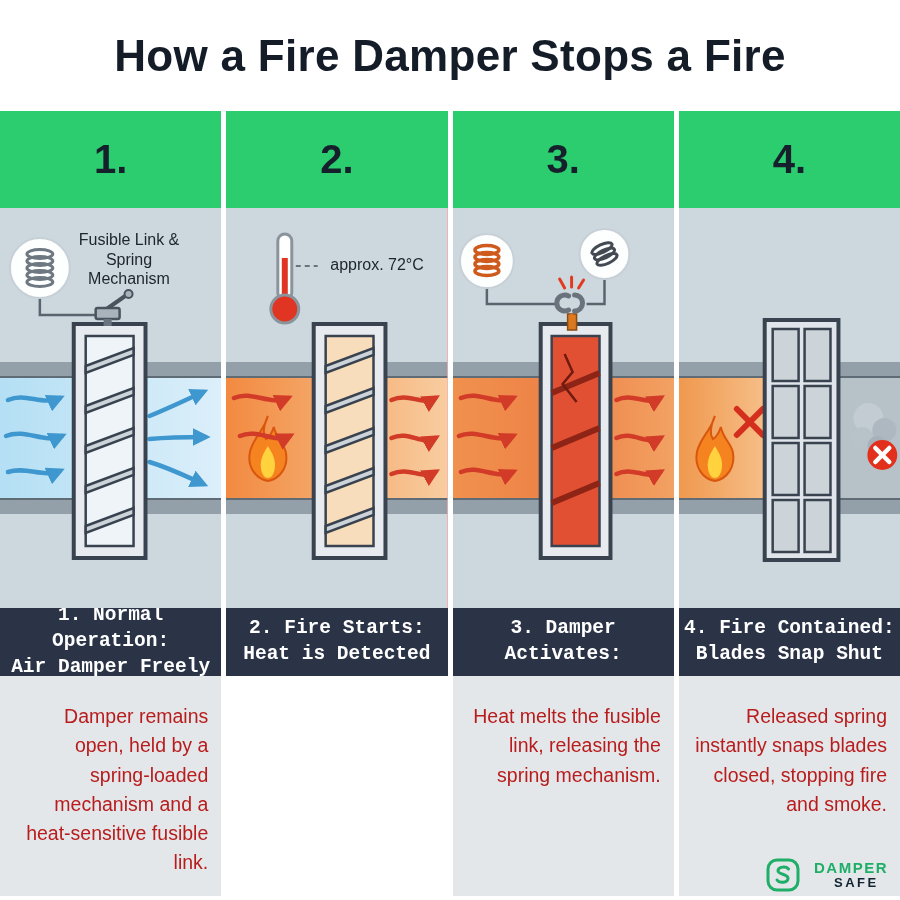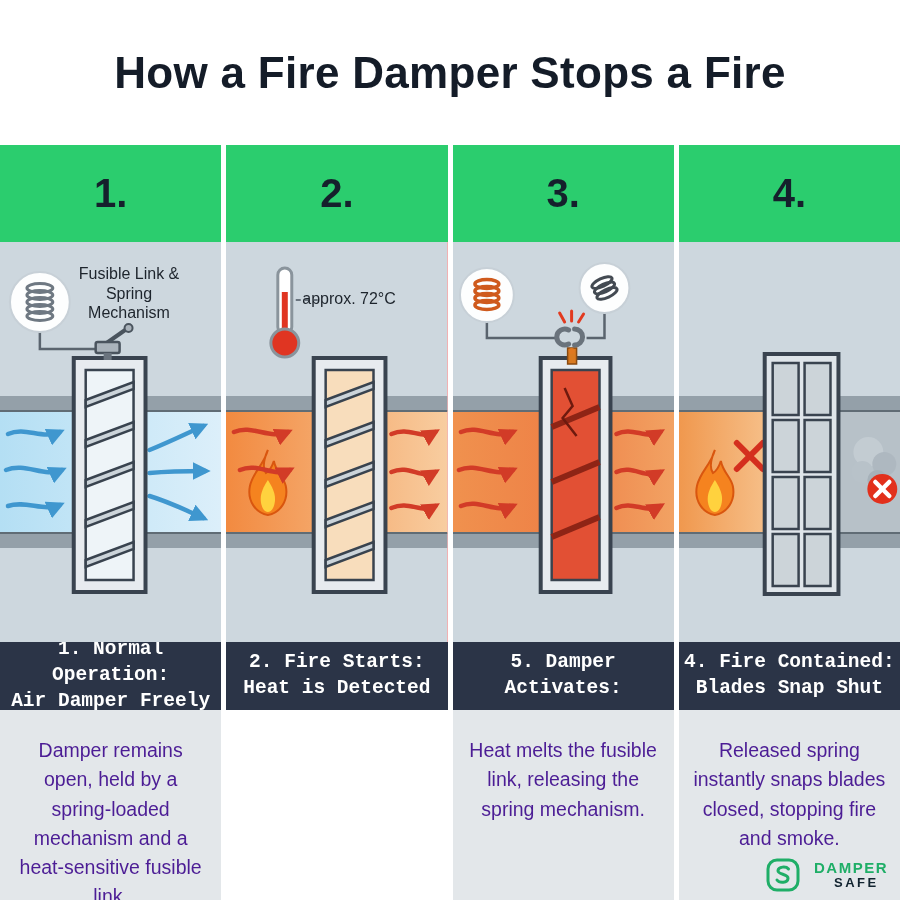--- a/index.html
+++ b/index.html
@@ -1,39 +1,39 @@
 <!DOCTYPE html>
 <html><head>
 <meta charset="utf-8">
 <style>
   * { margin:0; padding:0; box-sizing:border-box; }
   body { width:900px; height:900px; font-family:"Liberation Sans", sans-serif; background:#ffffff; }
   .poster { position:relative; width:900px; height:900px; background:#ffffff; overflow:hidden; }
 
-  .title-band { height:145px; display:flex; align-items:center; justify-content:center; background:#ffffff; }
+  .title-band { height:111px; display:flex; align-items:center; justify-content:center; background:#ffffff; }
   .title-band h1 { font-size:44px; font-weight:800; color:#141c28; letter-spacing:.3px; }
 
   .columns { display:grid; grid-template-columns:repeat(4,1fr); gap:5px; height:785px; background:#ffffff; }
   .col { display:flex; flex-direction:column; min-width:0; }
 
   .num-band { height:97px; background:#2bcd6e; display:flex; align-items:center; justify-content:center;
               font-size:40px; font-weight:800; color:#15202c; }
 
   .art { position:relative; height:400px; background:#fca5a5; overflow:hidden; }
   .art svg { position:absolute; inset:0; width:100%; height:100%; display:block; }
 
   .annot { position:absolute; font-size:16px; color:#1d242c; line-height:1.22; font-weight:500; }
   .annot-1 { left:66px; top:22px; width:126px; text-align:center; }
-  .annot-2 { left:76px; top:47px; width:120px; text-align:left; }
+  .annot-2 { left:104px; top:47px; width:120px; text-align:left; }
 
   .bar { height:68px; background:#2b3447; color:#ffffff; display:flex; flex-direction:column;
          align-items:center; justify-content:center; font-weight:700; font-size:19.5px; line-height:1.32; text-align:center;font-family:Liberation Mono, monospace; }
 
-  .desc { flex:1; background:#e3e7ea; padding:26px 13px 0; text-align:center; font-size:19.5px;
-          color:#4c1d95; line-height:1.5; }
+  .desc { flex:1; background:#e3e7ea; padding:26px 13px 0; text-align:right; font-size:19.5px;
+          color:#b91c1c; line-height:1.5; }
 
   .logo { position:absolute; right:12px; bottom:7px; display:flex; align-items:center; gap:13px; }
   .logo-text { display:flex; flex-direction:column; line-height:1.1; }
   .logo-damper { color:#1fae67; font-weight:800; font-size:15px; letter-spacing:1.5px; }
   .logo-safe { color:#122430; font-weight:800; font-size:13px; letter-spacing:2.5px;margin-left:20px; }
 </style>
 </head>
 <body>
 
 <div class="poster">
@@ -231,21 +231,21 @@
             <circle cx="152" cy="46" r="25" fill="#fdfefe" stroke="#c7d0d7" stroke-width="2"></circle>
             <g fill="none" stroke="#434a52" stroke-width="3" transform="rotate(-25 152 46)">
               <ellipse cx="152" cy="40" rx="11" ry="4"></ellipse>
               <ellipse cx="152" cy="46" rx="11" ry="4"></ellipse>
               <ellipse cx="152" cy="52" rx="11" ry="4"></ellipse>
             </g>
           </g>
         </svg>
       </div>
       <div class="bar">
-        <div>5. Damper Activates:</div>
+        <div>3. Damper Activates:</div>
       </div>
       <div class="desc">Heat melts the fusible link, releasing the spring mechanism.</div>
     </div>
 
     <div class="col">
       <div class="num-band">4.</div>
       <div class="art">
         <svg viewBox="0 0 222 400" preserveAspectRatio="none">
           <defs>
             <linearGradient id="p4fire" x1="0" y1="0" x2="1" y2="0">

